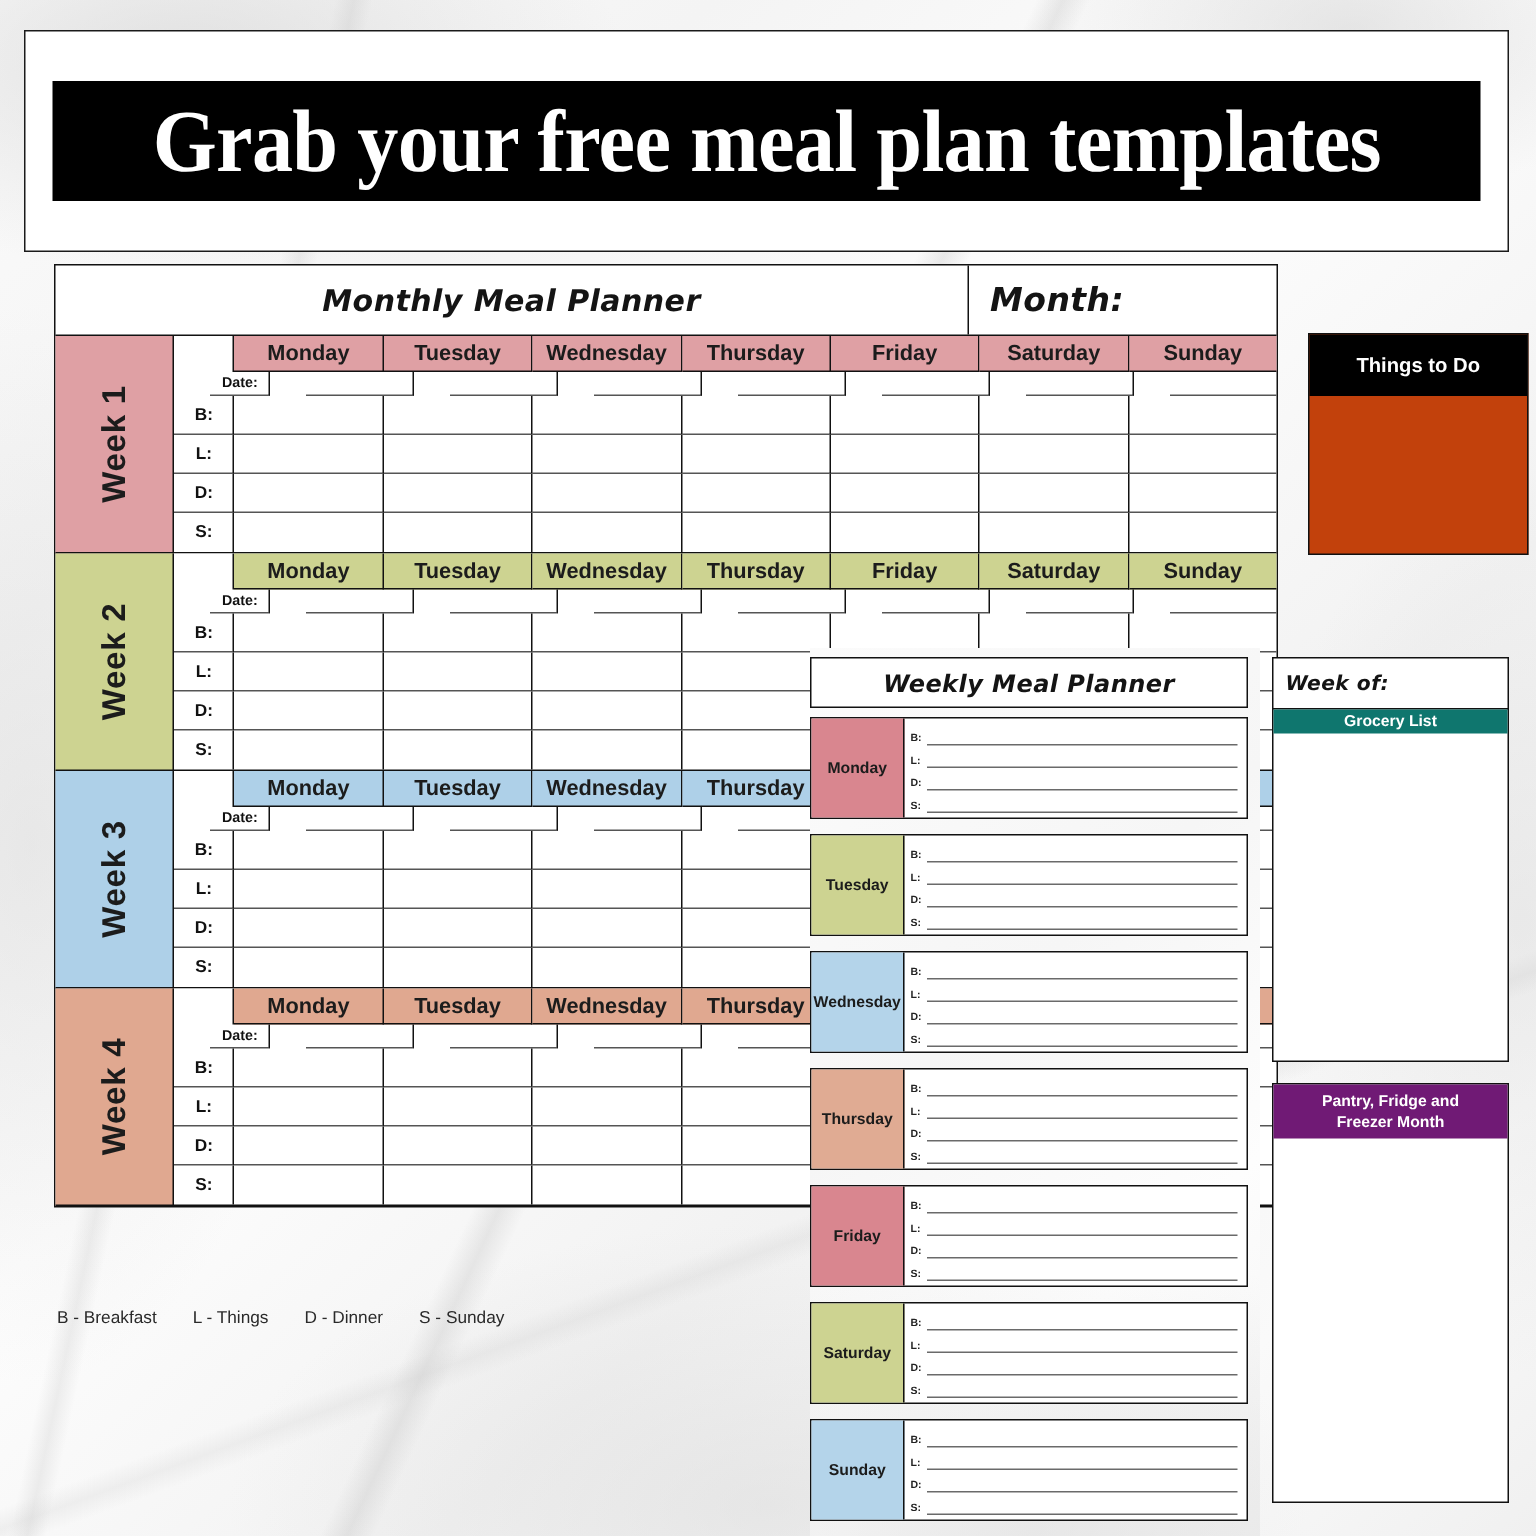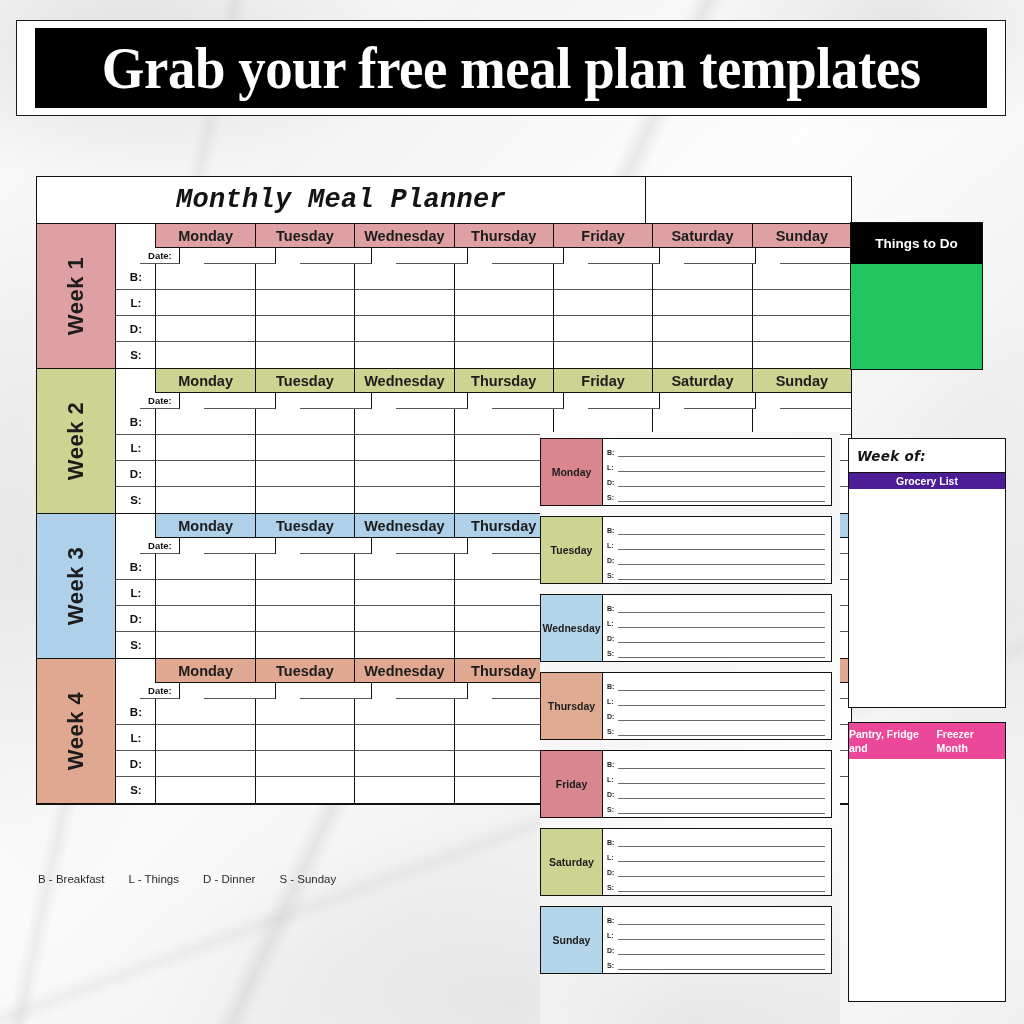--- a/index.html
+++ b/index.html
@@ -22,21 +22,21 @@
   #bg:after{
     content:"";position:absolute;inset:0;
     background:
       linear-gradient(115deg, rgba(190,190,190,0) 46%, rgba(190,190,190,.30) 47.2%, rgba(190,190,190,0) 48.4%),
       linear-gradient(102deg, rgba(185,185,185,0) 18%, rgba(185,185,185,.22) 19%, rgba(185,185,185,0) 20%),
       linear-gradient(160deg, rgba(195,195,195,0) 72%, rgba(195,195,195,.20) 73%, rgba(195,195,195,0) 74%);
   }
 
   
   #banner{
-    position:absolute;left:16px;top:20px;width:990px;height:96px;
+    position:absolute;left:16px;top:20px;width:990px;height:148px;
     background:#ffffff;border:1.5px solid #1a1a1a;box-sizing:border-box;
     display:flex;align-items:center;justify-content:center;
   }
   #banner-bar{
     width:952px;height:80px;background:#000;
     display:flex;align-items:center;justify-content:center;
   }
   #banner-text{
     color:#fff;font-family:"Liberation Serif", serif;
     font-weight:700;font-size:59px;line-height:1;
@@ -51,21 +51,21 @@
   #monthly-title-row{display:flex;height:46px;border-bottom:1.4px solid #111;}
   #monthly-title-cell{
     flex:0 0 608px;display:flex;align-items:center;justify-content:center;
     border-right:1.4px solid #111;
   }
   #month-cell{flex:1;display:flex;align-items:center;padding-left:14px;}
   .script{
     font-family:"DejaVu Sans", sans-serif;font-weight:700;font-style:italic;
     font-size:22px;color:#141414;letter-spacing:.3px;
   }
-  #monthly-title-cell .script{font-size:27px;font-family:Liberation Mono, monospace;}
+  #monthly-title-cell .script{font-size:20px;}
 
   .wk{display:flex;}
   .wk-label{
     flex:0 0 48px;display:flex;align-items:center;justify-content:center;
     border-right:1.4px solid #111;border-bottom:1.4px solid #111;
   }
   .wk-label span{
     transform:rotate(-90deg);white-space:nowrap;
     font-size:22px;font-weight:700;color:#1c1c1c;letter-spacing:.5px;
   }
@@ -90,22 +90,22 @@
   .wk-grid .row .cell{
     flex:1;border-right:1.2px solid #111;border-bottom:1.2px solid #555;box-sizing:border-box;
   }
   .wk-grid .row .cell:last-child{border-right:none;}
   .wk-grid .row:last-child .rl,.wk-grid .row:last-child .cell{border-bottom:none;}
   .r-date .rl,.r-date .cell{height:16px;margin-left:24px;}
   .r-meal .rl,.r-meal .cell{height:26px;}
 
   
   #things{
-    position:absolute;left:850px;top:222px;width:133px;height:148px;
-    border:1.4px solid #111;box-sizing:border-box;background:#22c55e;
+    position:absolute;left:872px;top:222px;width:147px;height:148px;
+    border:1.4px solid #111;box-sizing:border-box;background:#c2410c;
   }
   #things-hdr{
     height:41px;background:#000;color:#fff;
     display:flex;align-items:center;justify-content:center;
     font-size:13.5px;font-weight:700;
   }
 
   
   #weekly{position:absolute;left:540px;top:438px;width:292px;}
   #weekly-title{
@@ -132,31 +132,31 @@
     position:absolute;left:848px;top:438px;width:158px;height:36px;
     border:1.5px solid #111;box-sizing:border-box;background:#fff;
     display:flex;align-items:center;padding-left:8px;
   }
   #weekof .script{font-size:13.5px;}
   #grocery{
     position:absolute;left:848px;top:472px;width:158px;height:236px;
     border:1.5px solid #111;box-sizing:border-box;background:#fff;
   }
   #grocery-hdr{
-    height:16px;background:#4c1d95;color:#fff;
+    height:16px;background:#0f766e;color:#fff;
     display:flex;align-items:center;justify-content:center;
     font-size:10.5px;font-weight:700;
   }
   #pantry{
     position:absolute;left:848px;top:722px;width:158px;height:280px;
     border:1.5px solid #111;box-sizing:border-box;background:#fff;
   }
   #pantry-hdr{
-    height:36px;background:#ec4899;color:#fff;
-    display:flex;flex-direction:row;align-items:center;justify-content:center;
+    height:36px;background:#701a75;color:#fff;
+    display:flex;flex-direction:column;align-items:center;justify-content:center;
     font-size:10.5px;font-weight:700;line-height:1.35;
   }
 
   
   #legend{
     position:absolute;left:38px;top:873px;display:flex;gap:24px;
     font-size:11.5px;color:#2a2a2a;
   }
 
   
@@ -175,20 +175,23 @@
 <div id="banner">
   <div id="banner-bar">
     <div id="banner-text">Grab your free meal plan templates</div>
   </div>
 </div>
 
 <div id="monthly">
   <div id="monthly-title-row">
     <div id="monthly-title-cell">
       <span class="script">Monthly Meal Planner</span>
+    </div>
+    <div id="month-cell">
+      <span class="script">Month:</span>
     </div>
   </div>
   <div id="weeks-container">
       <div class="wk">
         <div class="wk-label" style="background: rgb(223, 160, 164);">
           <span>Week 1</span>
         </div>
         <div class="wk-grid">
           <div class="hdr">
             <div class="rl"></div>
@@ -456,20 +459,23 @@
     </div>
 </div>
 
 <div id="things">
   <div id="things-hdr">Things to Do</div>
 </div>
 
 <div id="mask"></div>
 
 <div id="weekly">
+  <div id="weekly-title">
+    <span class="script">Weekly Meal Planner</span>
+  </div>
   <div id="weekly-days">
       <div class="day-block">
         <div class="day-name" style="background: rgb(217, 134, 143);">Monday</div>
         <div class="day-lines">
           <div class="mline">
             <span class="ml">B:</span>
             <span class="rule"></span>
           </div>
           <div class="mline">
             <span class="ml">L:</span>

